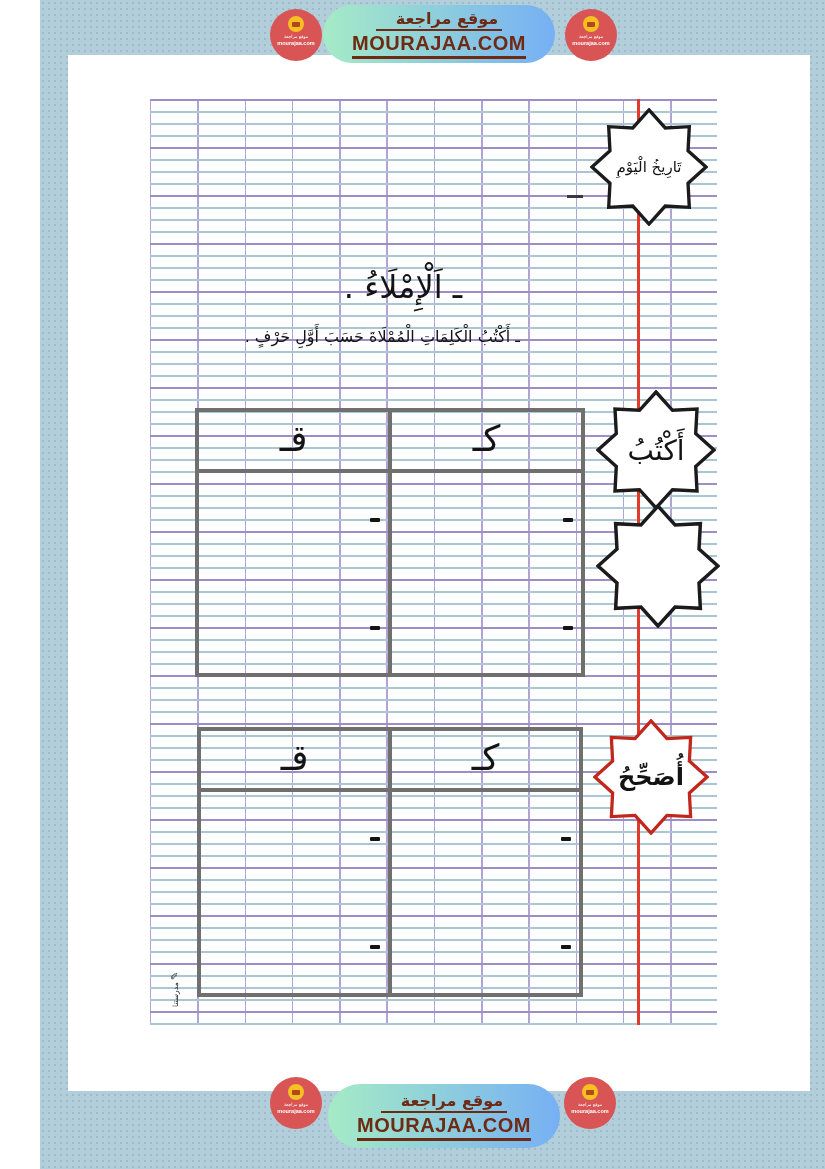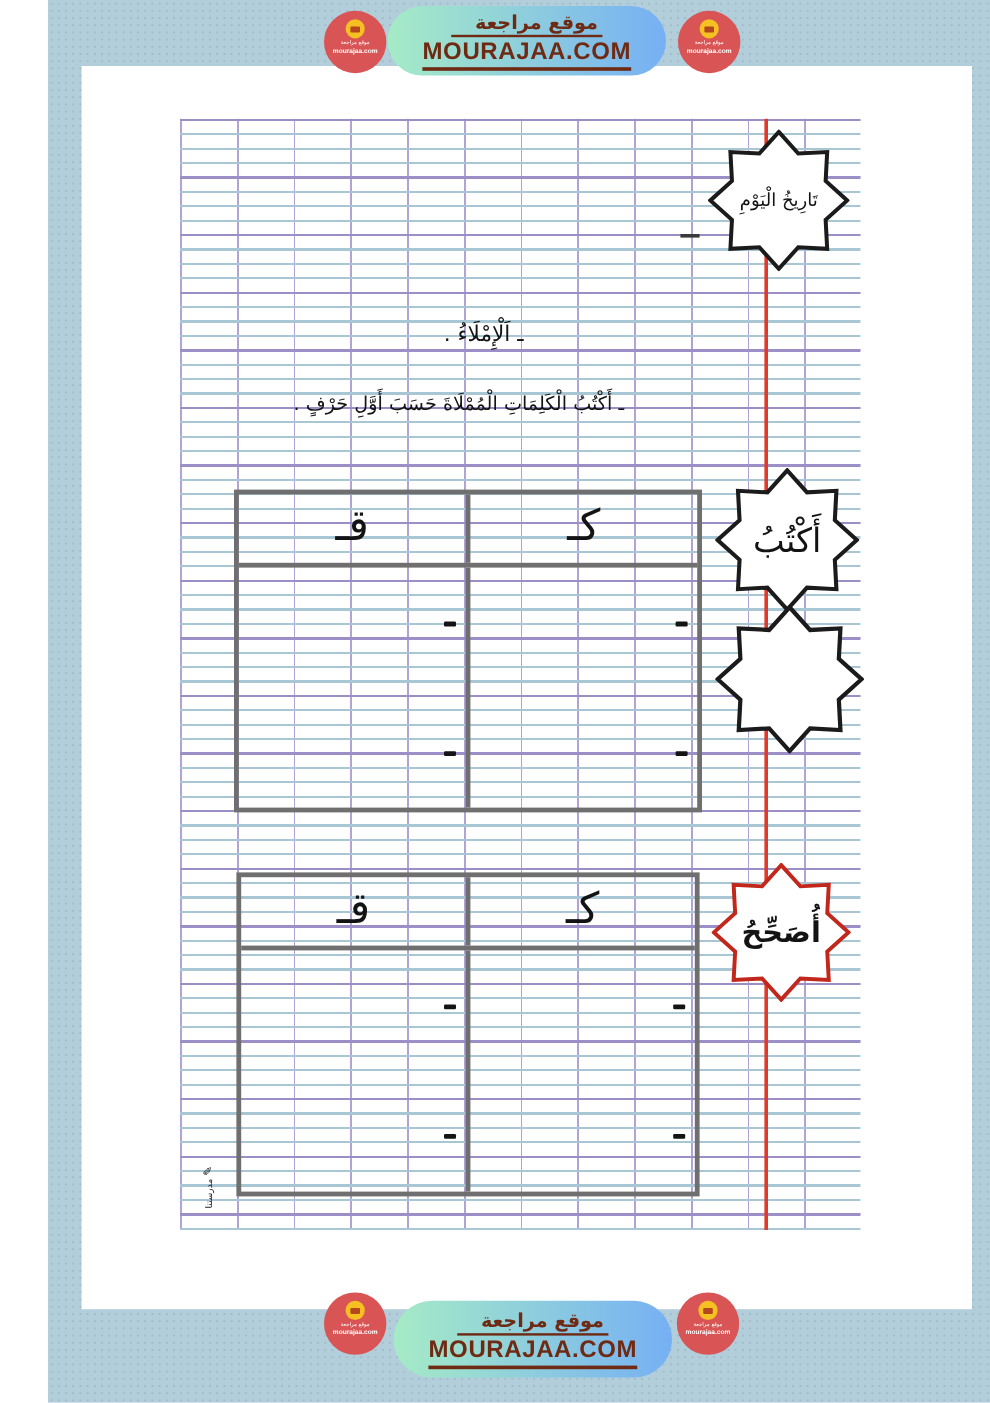--- a/index.html
+++ b/index.html
@@ -37,21 +37,21 @@
   .badge .label{position:relative; z-index:1; color:var(--ink); direction:rtl; white-space:nowrap;}
   #date-badge{left:522px; top:53px; width:118px; height:118px;}
   #date-badge .label{font-size:15px;}
   #write-badge{left:528px; top:335px; width:120px; height:120px;}
   #write-badge .label{font-size:28px;}
   #empty-badge{left:528px; top:449px; width:124px; height:124px;}
   #correct-badge{left:525px; top:664px; width:116px; height:116px;}
   #correct-badge .label{font-size:24px; font-weight:bold;}
   
   .title{position:absolute; left:265px; top:213px; width:140px; text-align:center;
-         direction:rtl; white-space:nowrap; font-size:18px; color:var(--ink); z-index:3;}
+         direction:rtl; white-space:nowrap; font-size:32px; color:var(--ink); z-index:3;}
   .instruction{position:absolute; right:290px; top:272px; direction:rtl; white-space:nowrap;
          font-size:16px; color:var(--ink); z-index:3;}
   .date-dash{position:absolute; left:499px; top:140px; width:16px; height:3px; background:#3a3a3a; z-index:3;}
   
   .wtable{position:absolute; box-sizing:border-box; border:4px solid var(--table-border);
           direction:rtl; display:flex; flex-direction:column; z-index:3; background:transparent;}
   #write-table{left:127px; top:353px; width:390px; height:269px;}
   #correct-table{left:129px; top:672px; width:386px; height:270px;}
   .thead{flex:none; height:57px; display:flex; border-bottom:4px solid var(--table-border);}
   .thcell{flex:1; display:flex; align-items:center; justify-content:center;

